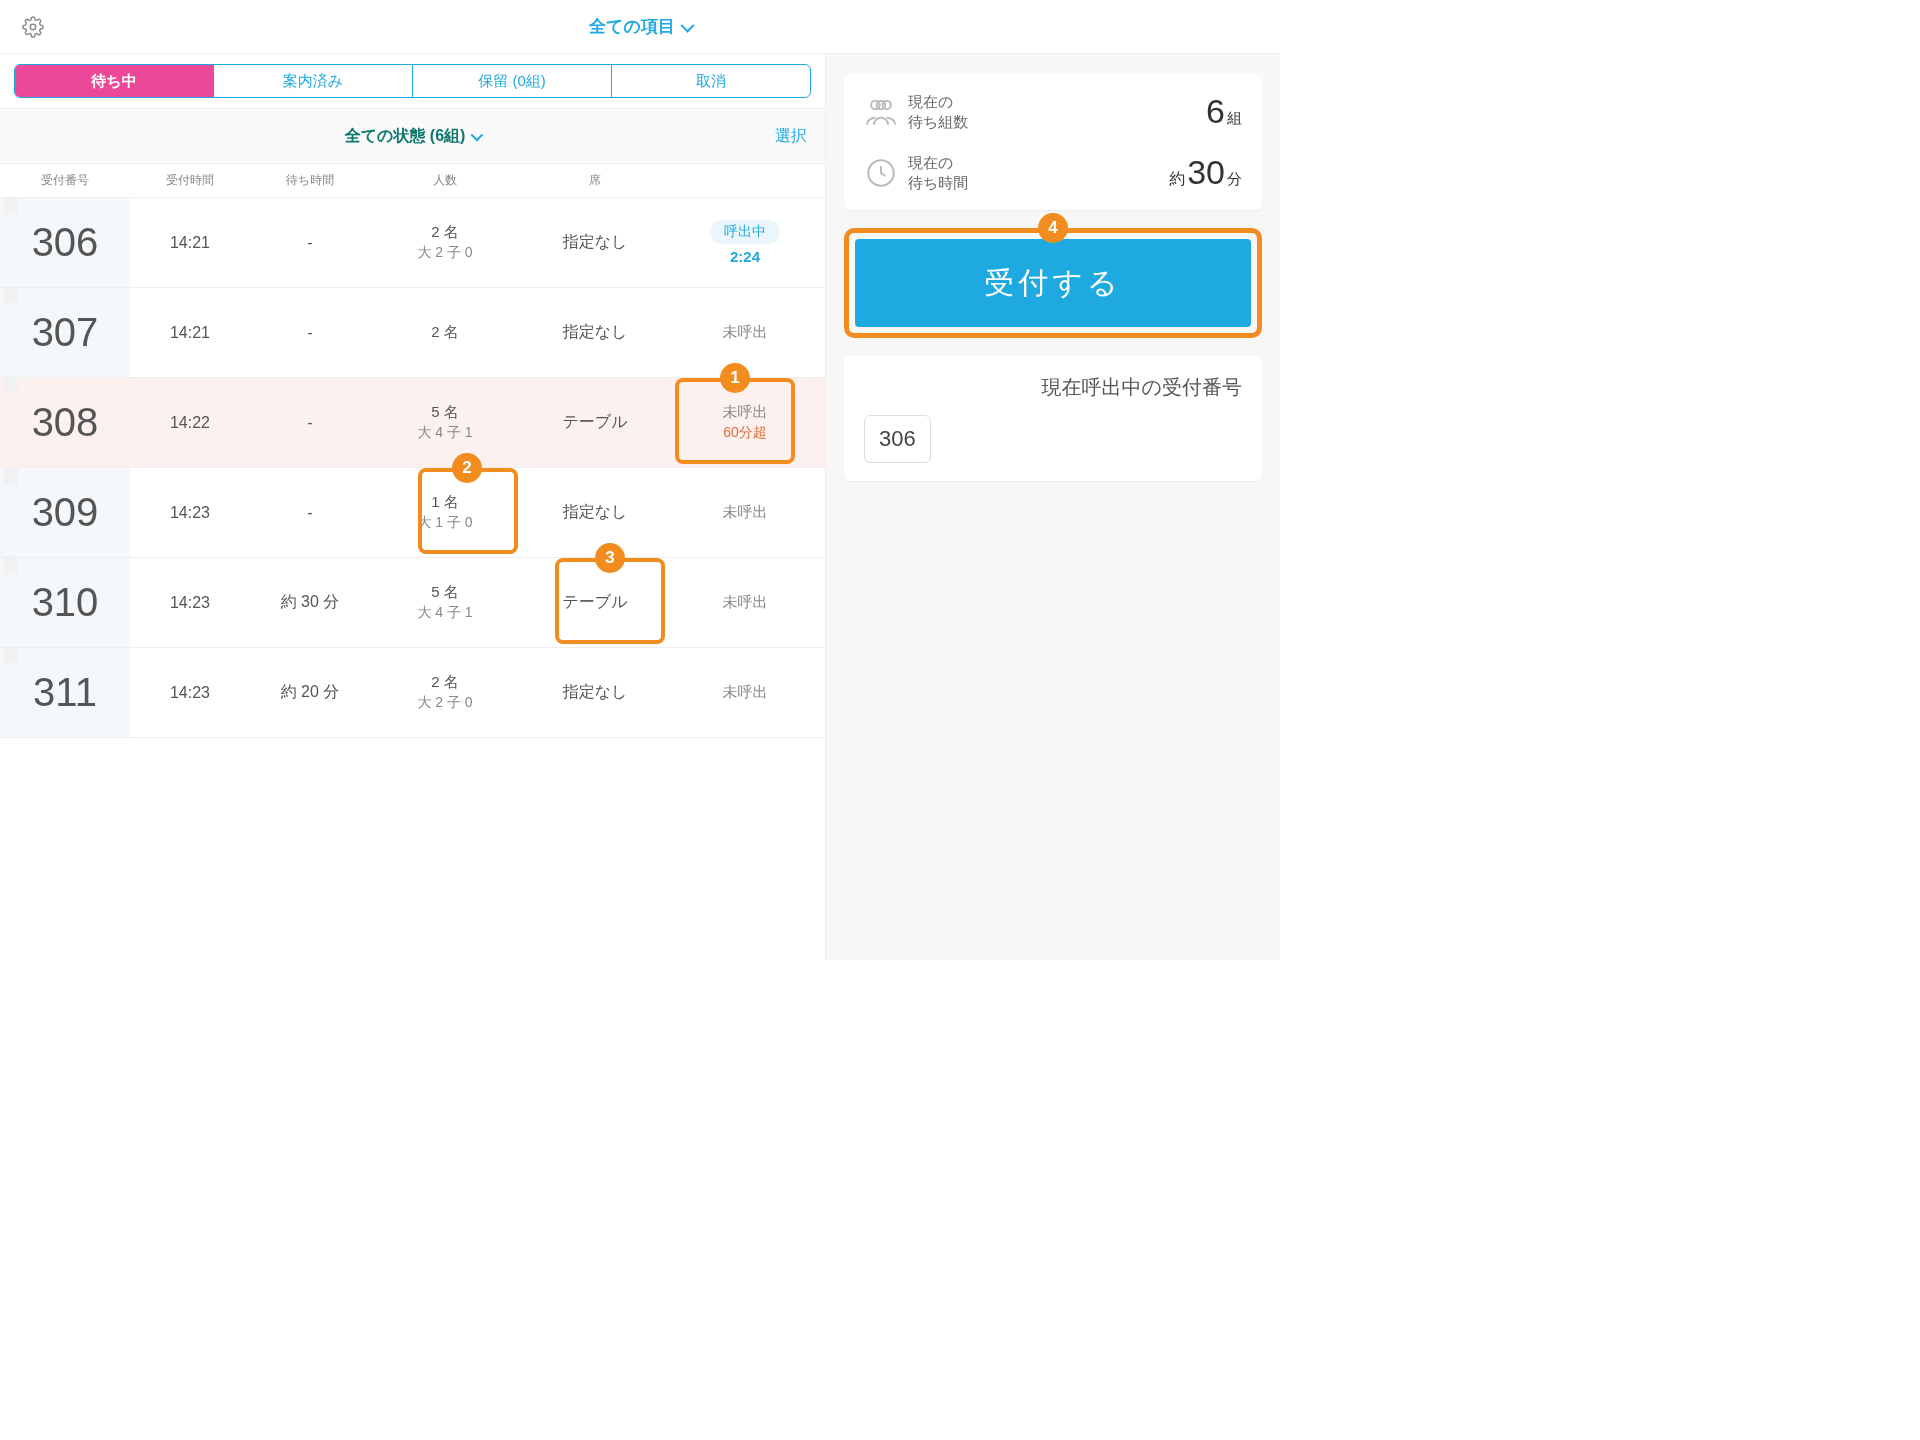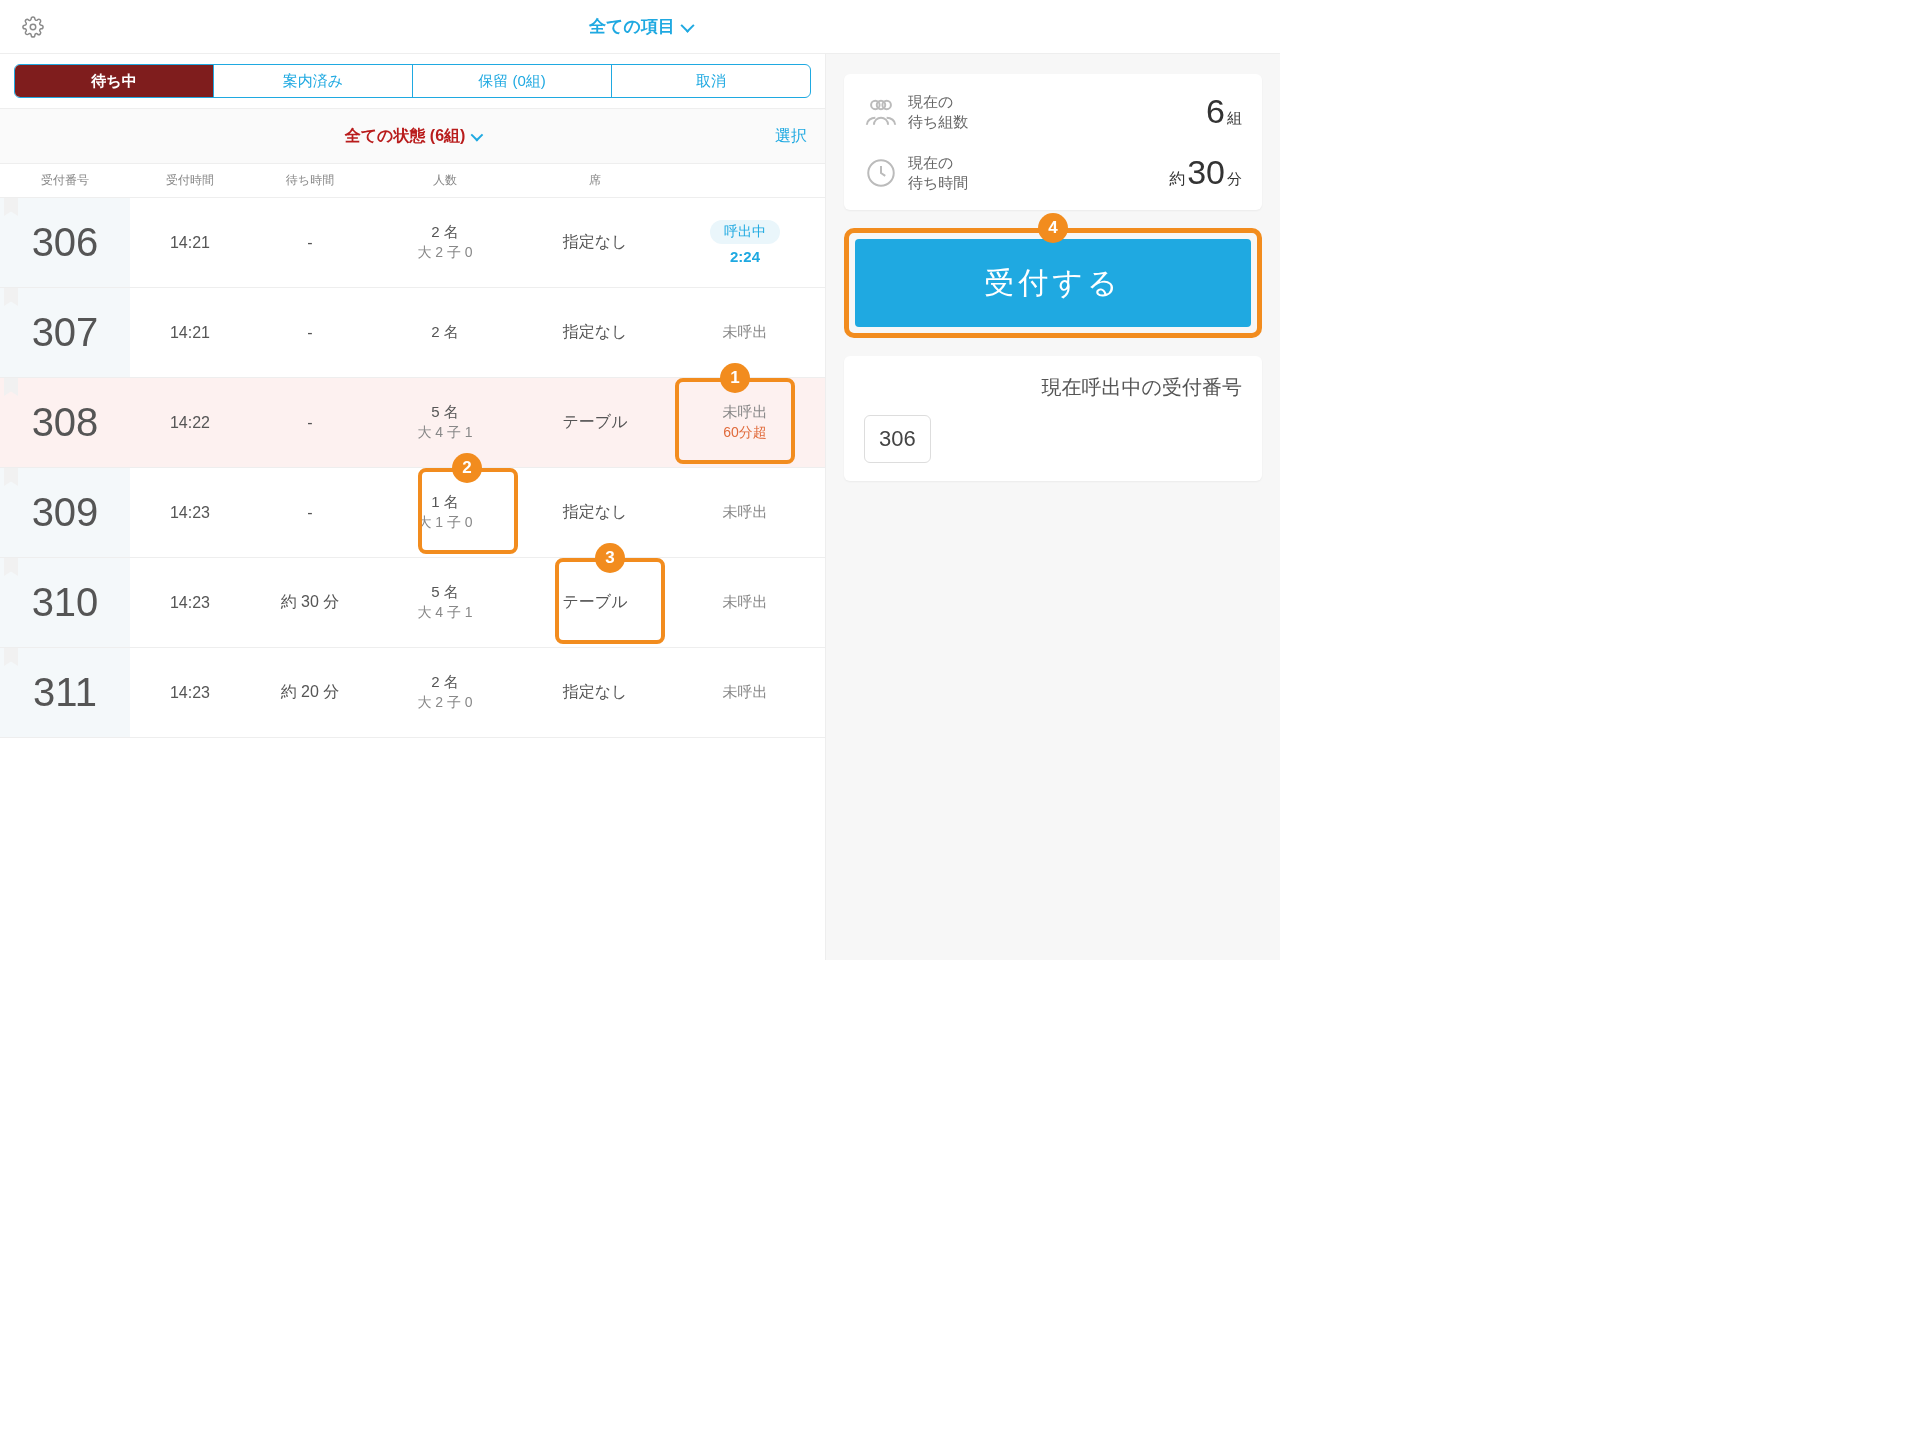--- a/index.html
+++ b/index.html
@@ -12,24 +12,24 @@
   .topbar .center { position:absolute; left:50%; transform:translateX(-50%); font-size:17px; font-weight:600; color:#1fa9e1; display:flex; align-items:center; gap:6px; cursor:pointer;}
   .topbar .chev { width:10px; height:10px; border-right:2px solid #1fa9e1; border-bottom:2px solid #1fa9e1; transform:rotate(45deg) translateY(-2px);}
 
   .content { flex:1; display:flex; background:#f7f7f7; }
 
   
   .left { width:826px; background:#fff; display:flex; flex-direction:column; border-right:1px solid #eee;}
   .tabs { display:flex; margin:10px 14px; border:1px solid #1fa9e1; border-radius:6px; overflow:hidden; height:34px; }
   .tab { flex:1; display:flex; align-items:center; justify-content:center; font-size:15px; color:#1fa9e1; cursor:pointer; border-left:1px solid #1fa9e1;}
   .tab:first-child{border-left:none;}
-  .tab.active { background:#7f1d1d; color:#fff; font-weight:600;}
+  .tab.active { background:#ec4899; color:#fff; font-weight:600;}
 
   .filterbar { display:flex; align-items:center; justify-content:center; height:56px; border-top:1px solid #eee; border-bottom:1px solid #eee; position:relative; background:#fafafa;}
-  .filterbar .lbl { color:#b91c1c; font-weight:600; font-size:16px; display:flex; align-items:center; gap:6px; cursor:pointer;}
+  .filterbar .lbl { color:#0f766e; font-weight:600; font-size:16px; display:flex; align-items:center; gap:6px; cursor:pointer;}
   .filterbar .select { position:absolute; right:18px; color:#1fa9e1; font-size:16px; cursor:pointer;}
   .filterbar .chev2 { width:9px; height:9px; border-right:2px solid #1fa9e1; border-bottom:2px solid #1fa9e1; transform:rotate(45deg) translateY(-2px);}
 
   .theadrow { display:flex; height:34px; align-items:center; font-size:12px; color:#888; border-bottom:1px solid #eee; background:#fff;}
   .col-id{width:130px; text-align:center;}
   .col-time{width:120px; text-align:center;}
   .col-wait{width:120px; text-align:center;}
   .col-ppl{width:150px; text-align:center;}
   .col-seat{width:150px; text-align:center;}
   .col-stat{width:150px; text-align:center;}

